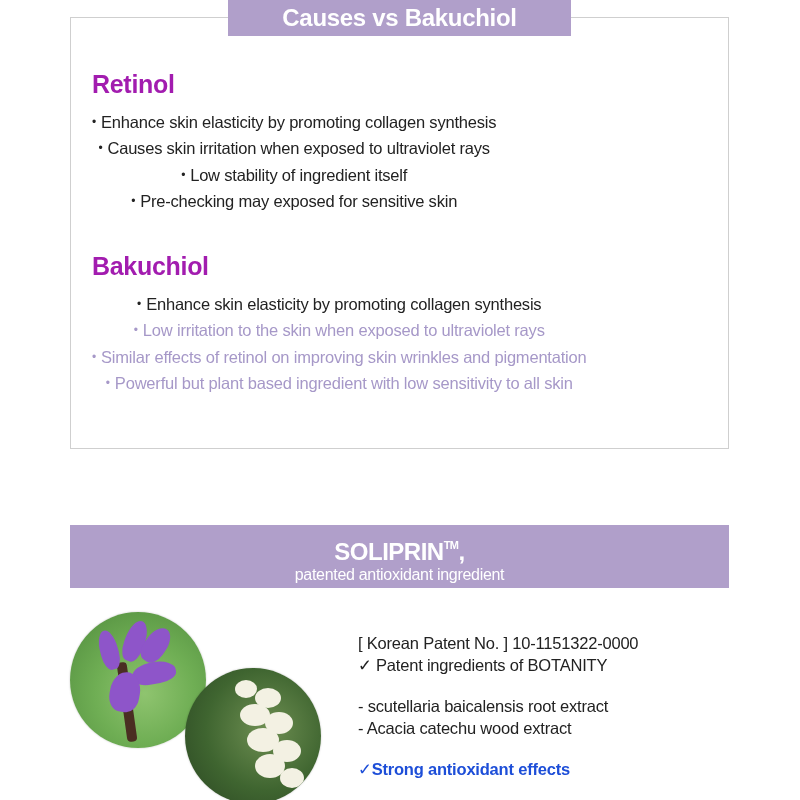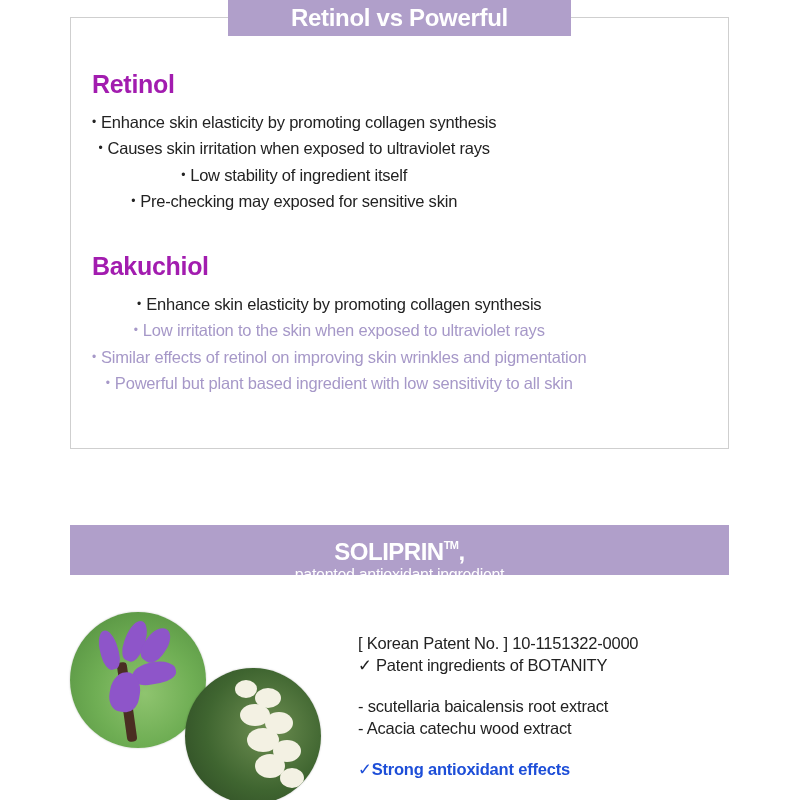--- a/index.html
+++ b/index.html
@@ -10,21 +10,21 @@
   .title-tab { position: absolute; left: 228px; top: 0; width: 343px; height: 36px;
                background: #b09fca; color: #fff; font-weight: bold; font-size: 24px;
                display: flex; align-items: center; justify-content: center; letter-spacing: -0.3px; }
   .section-h { position: absolute; left: 92px; font-size: 25px; font-weight: bold; color: #a21caf;
                letter-spacing: -0.3px; }
   .bullets { position: absolute; left: 92px; margin: 0; padding: 0; list-style: none; text-align: center; }
   .bullets li { font-size: 16.5px; height: 26.3px; line-height: 26.3px; white-space: nowrap; letter-spacing: -0.2px; }
   .bullets li::before { content: "\2022"; margin-right: 5px; font-size: 12px; vertical-align: 2px; }
   .bullets li.dark { color: #222; }
   .bullets li.light { color: #a698c8; }
-  .banner { position: absolute; left: 70px; top: 525px; width: 659px; height: 50px; background: #b09fca;
+  .banner { position: absolute; left: 70px; top: 525px; width: 659px; height: 63px; background: #b09fca;
             color: #fff; text-align: center; }
   .banner .b-title { font-size: 24px; font-weight: bold; margin-top: 7px; line-height: 26px; letter-spacing: -0.5px; }
   .banner .b-title sup { font-size: 11px; vertical-align: 11px; }
   .banner .b-sub { font-size: 16px; line-height: 20px; letter-spacing: -0.3px; }
   .circle { position: absolute; border-radius: 50%; overflow: hidden; box-shadow: 0 0 2px rgba(0,0,0,0.25); }
   .circle-1 { left: 70px; top: 612px; width: 136px; height: 136px;
               background: radial-gradient(circle at 55% 60%, #8fc46f 0%, #6fae54 45%, #4f8a3c 100%); }
   .circle-2 { left: 185px; top: 668px; width: 136px; height: 136px;
               background: radial-gradient(circle at 60% 45%, #6e8f52 0%, #3f6530 55%, #2a4522 100%); }
   .petal { position: absolute; border-radius: 50% 50% 40% 40%; }
@@ -33,21 +33,21 @@
   .stem { position: absolute; background: #4a2e22; }
   .info { position: absolute; left: 358px; top: 633px; font-size: 16.5px; color: #222; letter-spacing: -0.2px; }
   .info div { height: 21.5px; line-height: 21.5px; white-space: nowrap; }
   .info .gap { height: 20px; }
   .info .accent { color: #1d4ed8; font-weight: bold; }
 </style>
 </head>
 <body>
 
 <div class="compare-box"></div>
-<div class="title-tab">Retinol vs Powerful</div>
+<div class="title-tab">Causes vs Bakuchiol</div>
 
 <div class="section-h" style="top:70px;">Retinol</div>
 <ul class="bullets" style="top:109px;">
   <li class="dark">Enhance skin elasticity by promoting collagen synthesis</li>
   <li class="dark">Causes skin irritation when exposed to ultraviolet rays</li>
   <li class="dark">Low stability of ingredient itself</li>
   <li class="dark">Pre-checking may exposed for sensitive skin</li>
 </ul>
 
 <div class="section-h" style="top:252px;">Bakuchiol</div>

